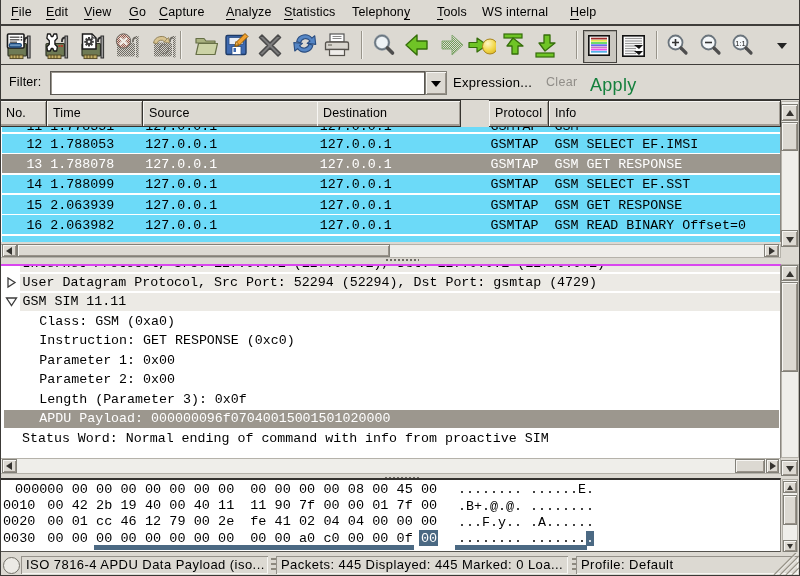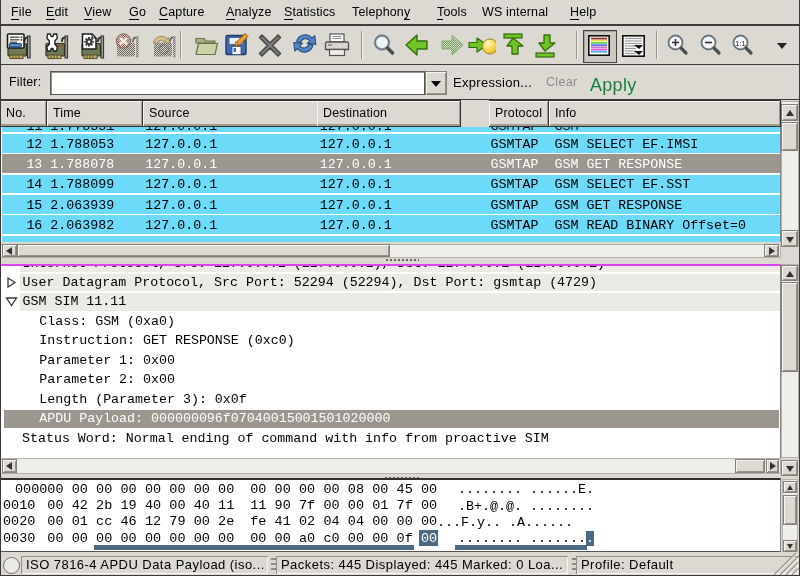--- a/index.html
+++ b/index.html
@@ -466,21 +466,21 @@
       <div style="position:absolute;left:273.6px;top:50.69px;font-size:13.5px;font-family:Liberation Mono,monospace;white-space:pre;">00</div>
       <div style="position:absolute;left:298.0px;top:50.69px;font-size:13.5px;font-family:Liberation Mono,monospace;white-space:pre;">a0</div>
       <div style="position:absolute;left:322.4px;top:50.69px;font-size:13.5px;font-family:Liberation Mono,monospace;white-space:pre;">c0</div>
       <div style="position:absolute;left:346.8px;top:50.69px;font-size:13.5px;font-family:Liberation Mono,monospace;white-space:pre;">00</div>
       <div style="position:absolute;left:371.2px;top:50.69px;font-size:13.5px;font-family:Liberation Mono,monospace;white-space:pre;">00</div>
       <div style="position:absolute;left:395.6px;top:50.69px;font-size:13.5px;font-family:Liberation Mono,monospace;white-space:pre;">0f</div>
       <div style="position:absolute;left:420.0px;top:50.69px;font-size:13.5px;font-family:Liberation Mono,monospace;white-space:pre;color:#fff;">00</div>
     </div>
   <div class="hxa" style="left:457px;top:2.2px;">........ ......E.</div>
   <div class="hxa" style="left:457px;top:18.5px;">.B+.@.@. ........</div>
-  <div class="hxa" style="left:436px;top:34.9px;">...F.y.. .A......</div>
+  <div class="hxa" style="left:457px;top:34.9px;">...F.y.. .A......</div>
   <div class="hxa" style="left:457px;top:51.2px;">........ .......<span style="background:#4b6983;color:#fff;">.</span></div>
   <div class="abs" style="left:93px;top:65px;width:320px;height:4.8px;background:#4b6983;"></div>
   <div class="abs" style="left:454px;top:65px;width:132px;height:4.8px;background:#4b6983;"></div>
 </div>
 
 <div class="strough" style="left:782px;top:479px;width:16px;height:73px"></div>
 <div class="sbtn" style="left:783px;top:481px;width:14px;height:12px"></div>
 <div class="arr" style="left:786.5px;top:485px;border-left:3.5px solid transparent;border-right:3.5px solid transparent;border-bottom:5px solid #35332f;"></div>
 <div class="sthumb" style="left:783px;top:495px;width:14px;height:30px"></div>
 <div class="sbtn" style="left:783px;top:540px;width:14px;height:12px"></div>

